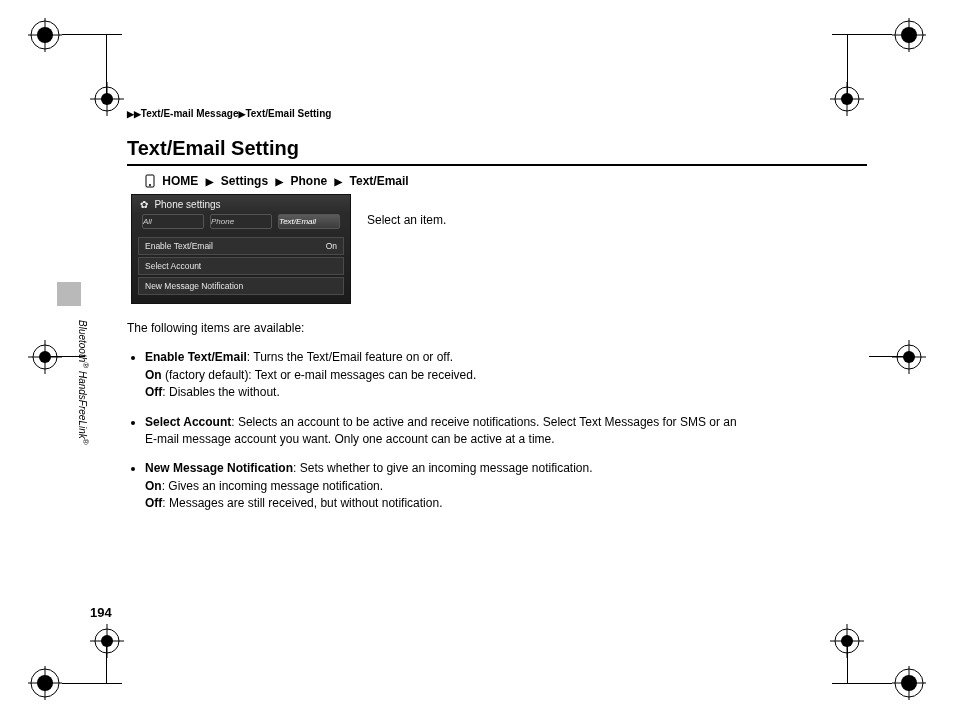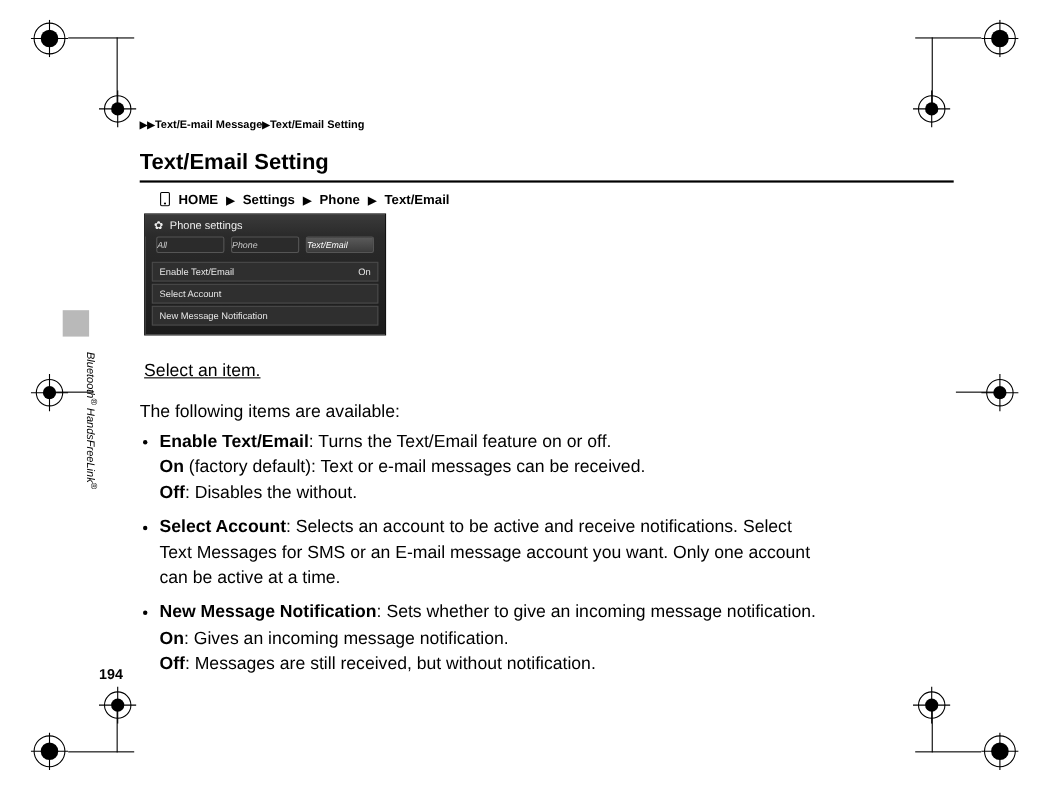--- a/index.html
+++ b/index.html
@@ -110,21 +110,20 @@
     display: inline-block;
     width: 10px; height: 14px;
     vertical-align: text-bottom;
     margin-right: 4px;
   }
   .row {
     display: flex;
     align-items: flex-start;
     gap: 16px;
     margin-left: 4px;
-    flex-direction: column;
   }
   
   .device {
     width: 218px;
     border: 1px solid #111;
     background: linear-gradient(#2e2e2e, #1b1b1b);
     color: #ddd;
     font-size: 9px;
   }
   .dev-title {
@@ -174,30 +173,30 @@
   }
   .dev-btn {
     flex: 0 0 55px;
     text-align: center;
     border: 1px solid #555;
     background: linear-gradient(#4a4a4a, #323232);
     font-size: 8.5px;
     padding: 2px 0;
     border-radius: 2px;
   }
-  .prompt { font-size: 16px; margin-top: 8px; text-decoration: underline; }
+  .prompt { font-size: 12px; margin-top: 19px; }
   
   .body-text {
     margin-top: 16px;
-    font-size: 16px;
+    font-size: 12px;
     line-height: 1.45;
     width: 620px;
   }
   .body-text ul { margin: 4px 0 0 0; padding-left: 18px; }
-  .body-text li { margin-bottom: 8px; }
+  .body-text li { margin-bottom: 8px; margin-top: 12px; }
   .body-text b { font-weight: 700; }
   
   .page-no {
     position: absolute;
     left: 90px; bottom: 98px;
     font-size: 13px;
     font-weight: 700;
   }
 </style>
 </head>

